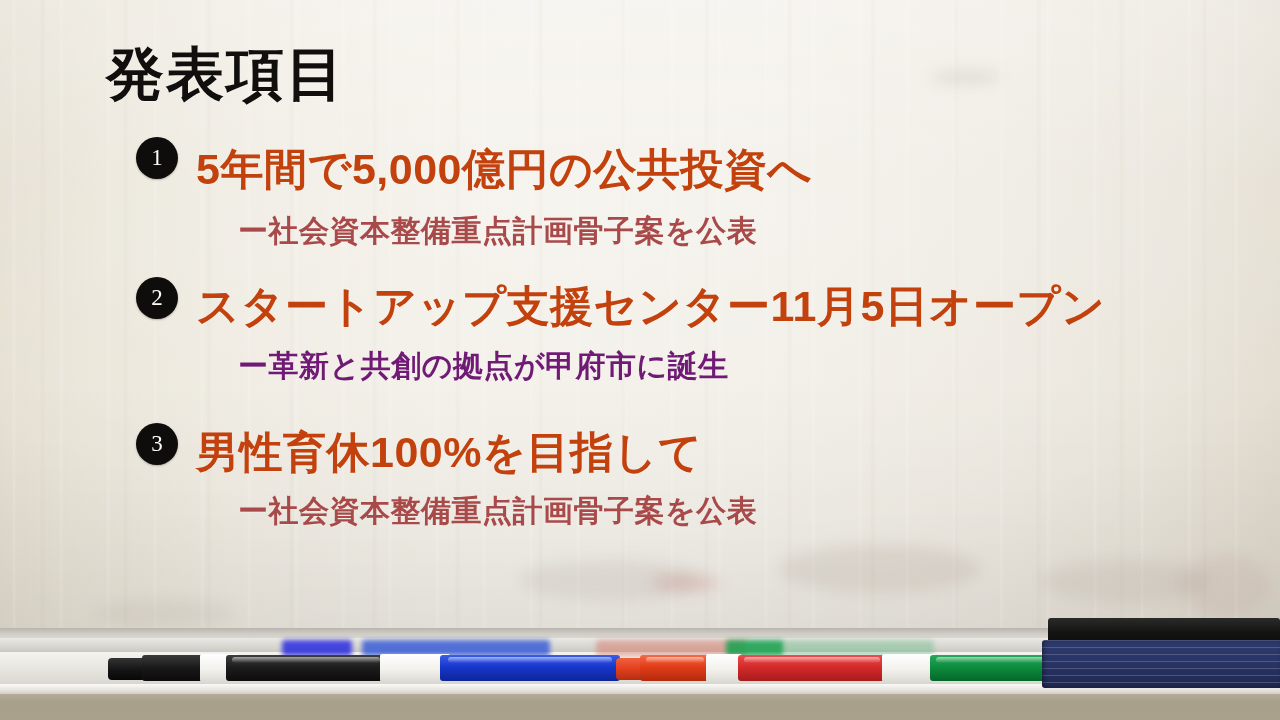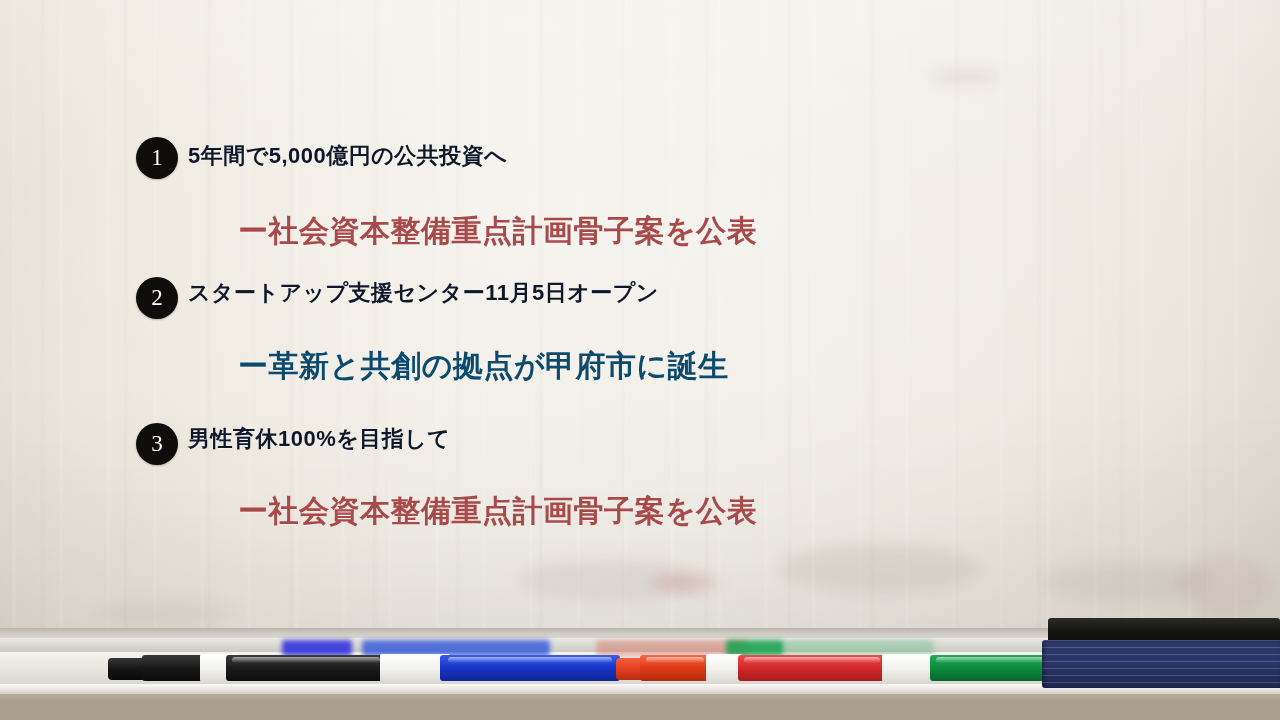--- a/index.html
+++ b/index.html
@@ -97,24 +97,24 @@
     color: #fdfcf8;
     font-size: 23px;
     line-height: 42px;
     text-align: center;
     font-family: "Liberation Serif", "DejaVu Serif", serif;
     font-weight: 400;
     box-shadow: 0 1px 2px rgba(0,0,0,0.25);
   }
   .head {
     position: absolute;
-    left: 188px;
-    font-size: 22px;
+    left: 196px;
+    font-size: 43px;
     font-weight: 700;
-    color: #0f172a;
+    color: #c2410c;
     letter-spacing: 0.5px;
     white-space: nowrap;
     text-shadow: 0 1px 1px rgba(255,255,255,0.30);
   }
   .sub {
     position: absolute;
     left: 238px;
     font-size: 30px;
     font-weight: 700;
     color: #a9four;
@@ -203,33 +203,34 @@
 
   <div class="smudge" style="left:520px; top:560px; width:180px; height:40px; background:rgba(150,135,120,0.13);"></div>
   <div class="smudge" style="left:780px; top:545px; width:200px; height:48px; background:rgba(150,130,115,0.15);"></div>
   <div class="smudge" style="left:1040px; top:560px; width:170px; height:42px; background:rgba(150,135,120,0.12);"></div>
   <div class="smudge" style="left:1180px; top:555px; width:90px; height:60px; background:rgba(180,120,120,0.10);"></div>
   <div class="smudge" style="left:650px; top:575px; width:70px; height:16px; background:rgba(185,95,95,0.22);"></div>
   <div class="smudge" style="left:930px; top:70px; width:70px; height:14px; background:rgba(130,120,105,0.16);"></div>
   <div class="smudge" style="left:95px; top:600px; width:140px; height:26px; background:rgba(150,140,125,0.10);"></div>
   <div class="board-vignette"></div>
 
+  <div class="title">発表項目</div>
 
   <div class="list">
 
     <div class="item">
       <div class="badge" style="top:137px;">1</div>
       <div class="head" style="top:141px;">5年間で5,000億円の公共投資へ</div>
       <div class="sub" style="top:211px; color:#a94a4a;">ー社会資本整備重点計画骨子案を公表</div>
     </div>
 
     <div class="item">
       <div class="badge" style="top:277px;">2</div>
       <div class="head" style="top:278px;">スタートアップ支援センター11月5日オープン</div>
-      <div class="sub" style="top:346px; color:#0c4a6e;">ー革新と共創の拠点が甲府市に誕生</div>
+      <div class="sub" style="top:346px; color:#701a75;">ー革新と共創の拠点が甲府市に誕生</div>
     </div>
 
     <div class="item">
       <div class="badge" style="top:423px;">3</div>
       <div class="head" style="top:424px;text-align:right;">男性育休100%を目指して</div>
       <div class="sub" style="top:491px; color:#a94a4a;">ー社会資本整備重点計画骨子案を公表</div>
     </div>
 
   </div>
 

